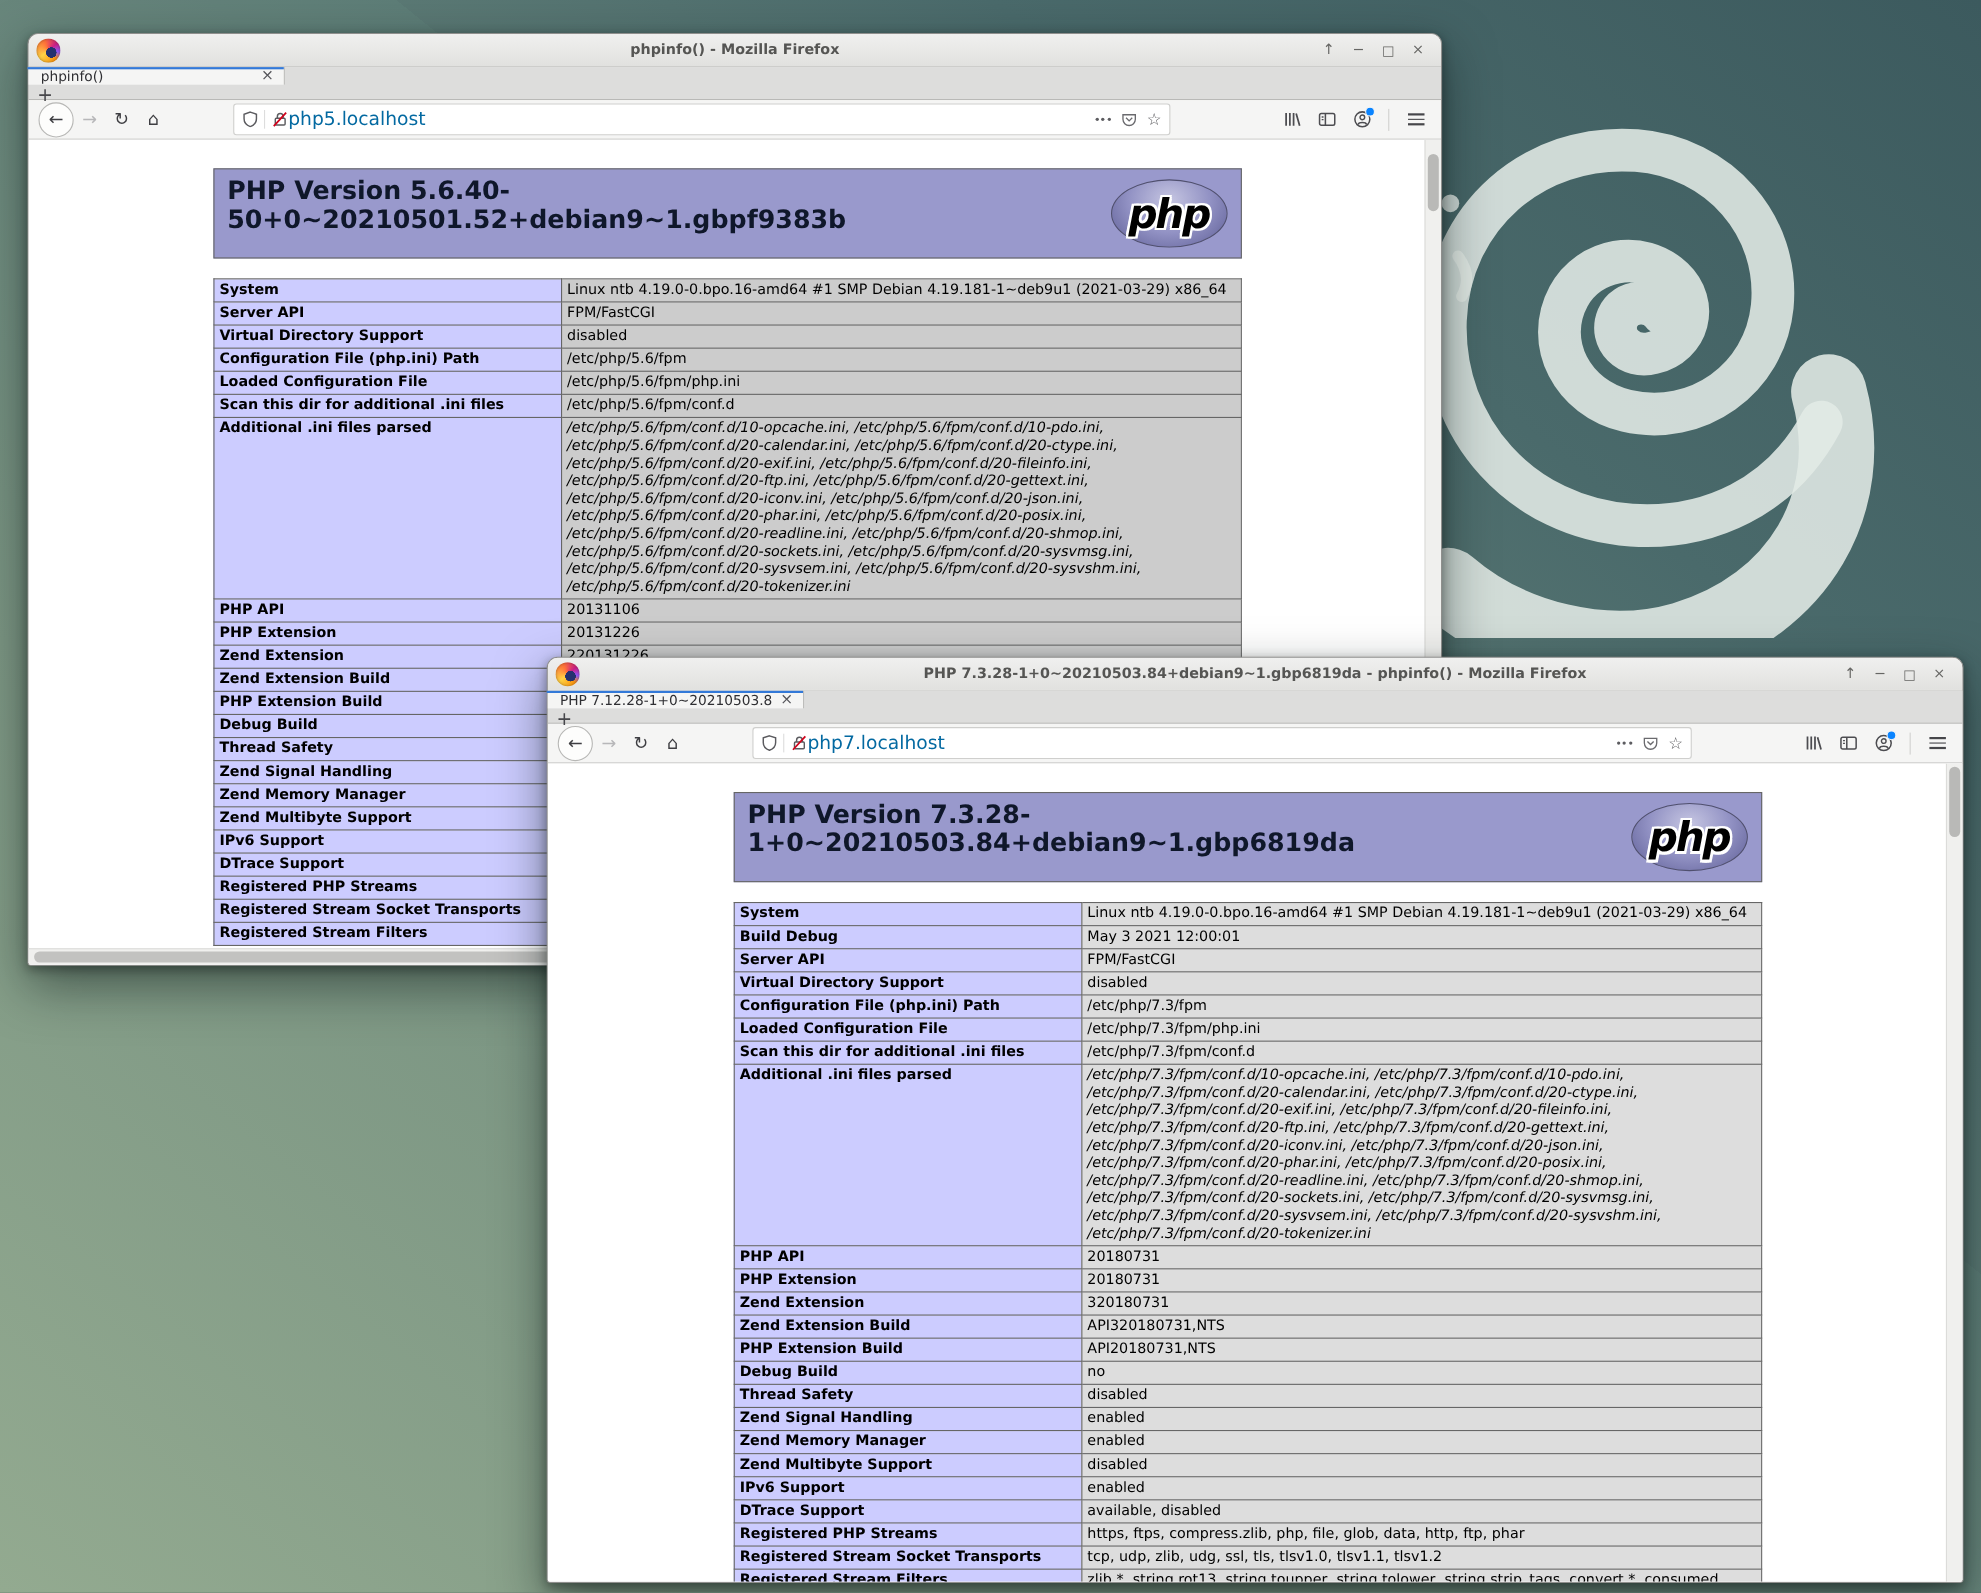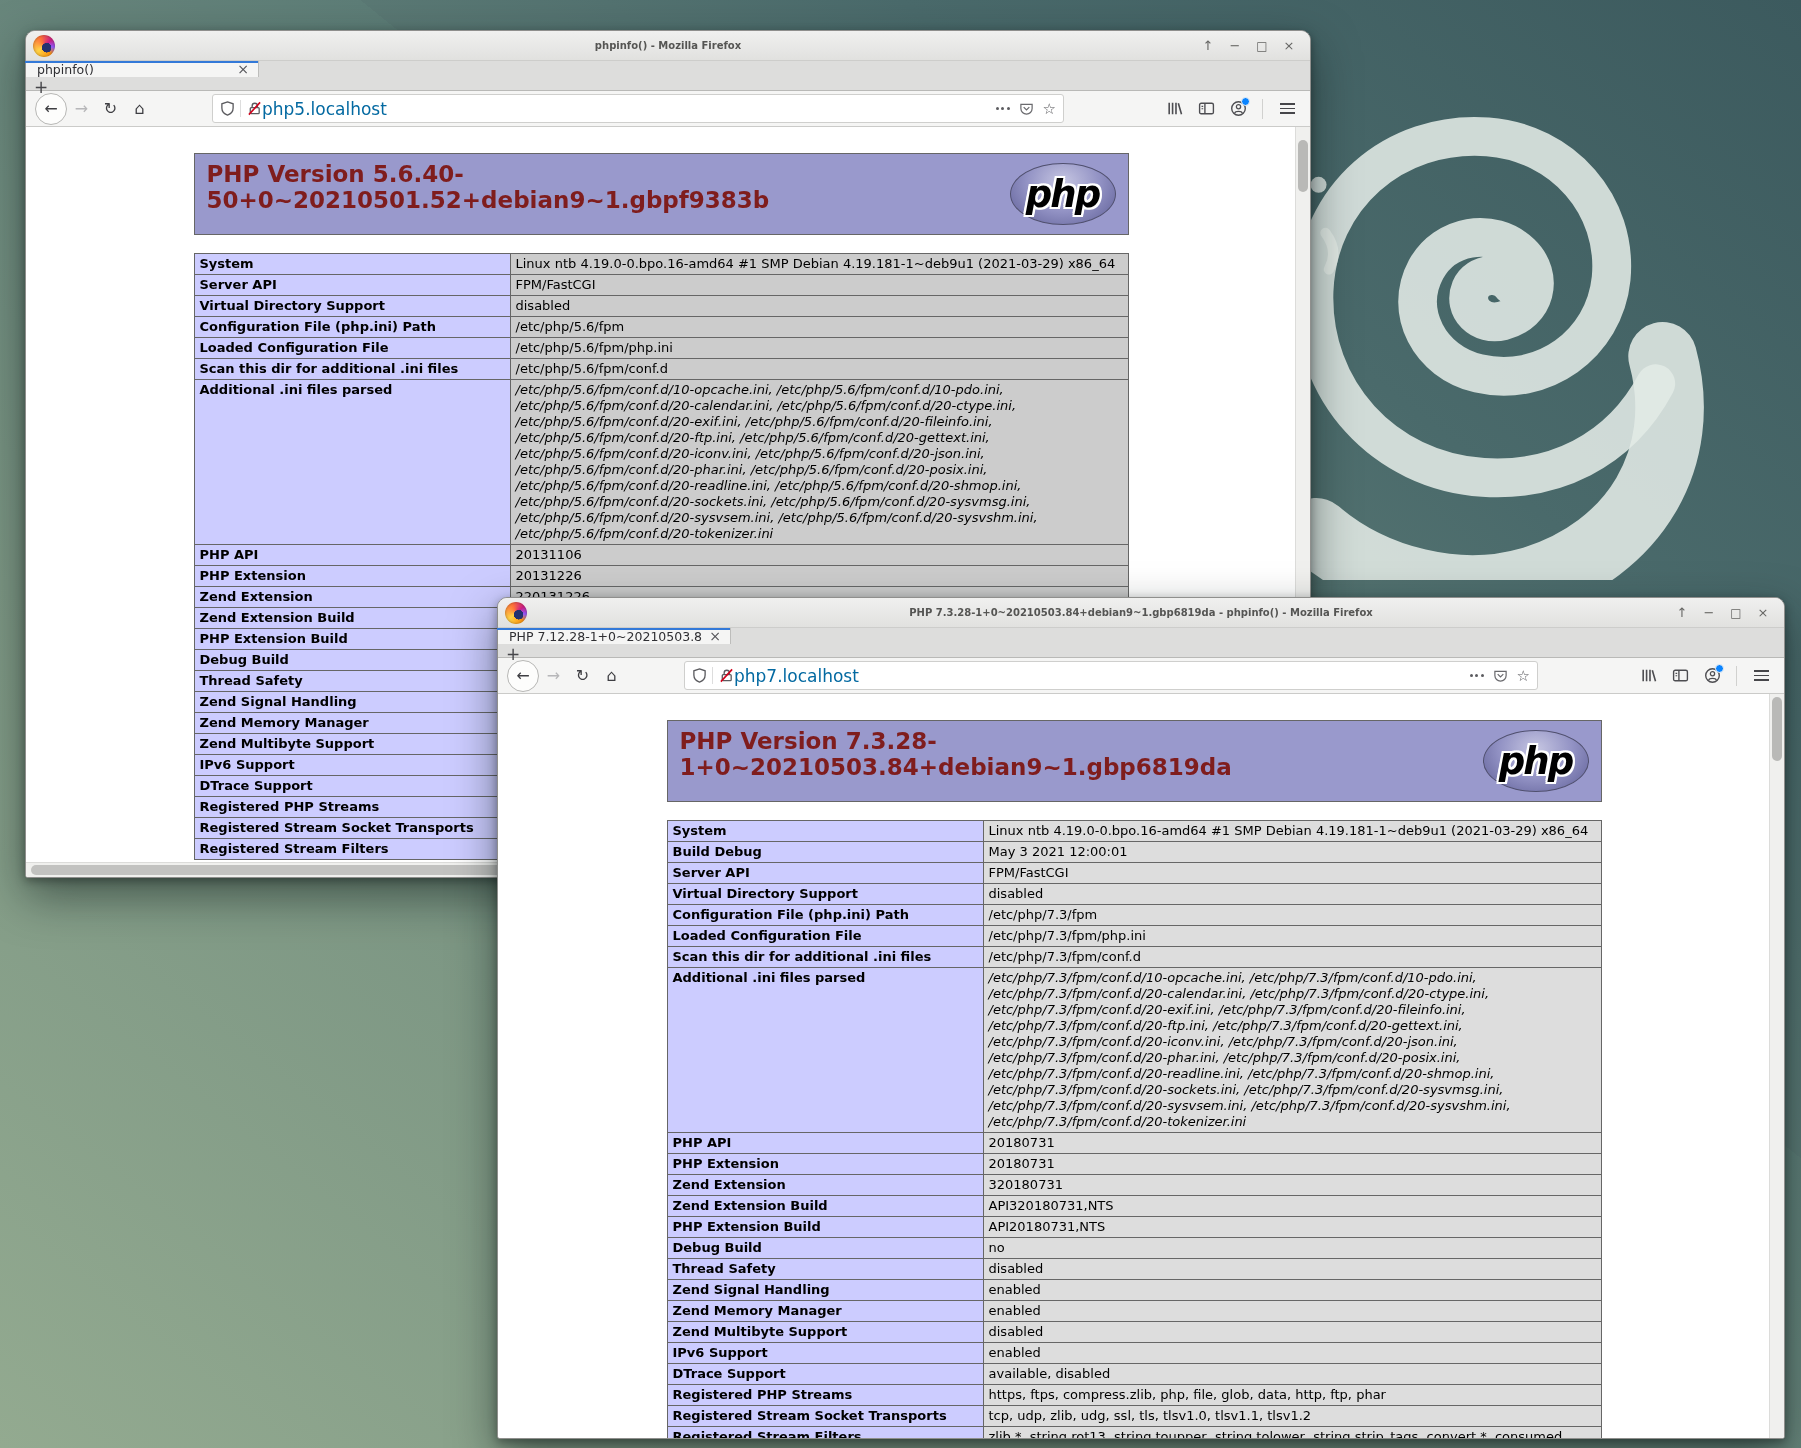--- a/index.html
+++ b/index.html
@@ -14,21 +14,21 @@
     background:#e9e9e8;box-shadow:0 18px 45px rgba(10,22,22,.5),0 3px 10px rgba(0,0,0,.35);}
   #win1{left:25px;top:30px;width:1284px;height:846px;z-index:1;}
   #win2{left:497px;top:597px;width:1286px;height:840px;z-index:2;}
   .titlebar{height:29px;border-radius:9px 9px 0 0;position:relative;
     background:linear-gradient(#f0f0ef,#e1e1df);border-bottom:1px solid #cdcdcb;
     display:flex;align-items:center;}
   .fx-logo{width:22px;height:22px;border-radius:50%;margin-left:7px;flex:none;
     background:radial-gradient(circle at 62% 58%,#24316f 0 25%,rgba(0,0,0,0) 26%),
       conic-gradient(from 140deg,#ff980e,#ffd345 25%,#ff7139 55%,#cc1e87 75%,#9059ff 88%,#ff980e);
     box-shadow:inset 0 0 3px rgba(60,20,0,.5);}
-  .win-title{position:absolute;left:120px;right:120px;text-align:center;font-size:10px;
+  .win-title{position:absolute;left:120px;right:120px;text-align:center;font-size:13px;
     font-weight:bold;color:#555553;white-space:nowrap;overflow:hidden;}
   .win-controls{margin-left:auto;display:flex;align-items:center;gap:9px;padding-right:12px;z-index:2;}
   .wbtn{width:18px;height:18px;display:flex;align-items:center;justify-content:center;
     color:#666664;font-size:13px;line-height:1;}
   .wbtn.max{font-size:12px}
   
   .tabbar{height:29px;background:#dddddc;border-bottom:1px solid #b9b9b7;display:flex;align-items:stretch;flex-direction:column;}
   .tab{width:214px;background:#f5f5f4;border-right:1px solid #bdbdbb;position:relative;
     display:flex;align-items:center;padding:0 7px 0 11px;}
   .tab::before{content:"";position:absolute;top:0;left:-1px;right:0;height:2px;background:#3379d8;}
@@ -63,21 +63,21 @@
   .viewport{position:absolute;top:0;left:0;right:14px;bottom:0;overflow:hidden;}
   .viewport.hscrolled{bottom:14px;}
   .vscroll{position:absolute;top:0;right:0;bottom:0;width:14px;background:#f0f0ee;border-left:1px solid #dcdcda;}
   .vthumb{position:absolute;left:2px;right:2px;border-radius:6px;background:#b9b9b7;}
   .hscroll{position:absolute;left:0;right:14px;bottom:0;height:14px;background:#f0f0ee;border-top:1px solid #dcdcda;}
   .hthumb{position:absolute;top:2px;bottom:2px;border-radius:6px;background:#c2c2c0;}
   
   .php-page{width:935px;margin:26px auto 0;color:#000;}
   .php-header{box-sizing:border-box;height:82px;background:#9999cc;border:1px solid #666;
     display:flex;align-items:center;justify-content:space-between;padding:6px 12px;margin-bottom:18px;}
-  .php-header h1{font-size:23px;margin:0 0 14px 0;font-weight:bold;color:#7f1d1d;}
+  .php-header h1{font-size:23px;margin:0 0 14px 0;font-weight:bold;color:#0f172a;}
   .php-logo{width:104px;height:60px;flex:none;border-radius:50%;border:1px solid #50506e;
     background:radial-gradient(ellipse at 50% 30%,#c6c6e2 0%,#9292c4 50%,#5c5c94 100%);
     display:flex;align-items:center;justify-content:center;
     font-size:37px;font-weight:bold;font-style:italic;letter-spacing:-2px;color:#000;
     text-shadow:-2px -2px 0 #fff,2px -2px 0 #fff,-2px 2px 0 #fff,2px 2px 0 #fff,0 2px 0 #fff,0 -2px 0 #fff,2px 0 0 #fff,-2px 0 0 #fff;text-align:center;}
   table.phpinfo{width:935px;border-collapse:collapse;}
   table.phpinfo td{border:1px solid #666;padding:2px 5px;vertical-align:baseline;
     font-size:13px;line-height:16px;word-wrap:break-word;}
   table.phpinfo td.e{background:#ccccff;width:305px;font-weight:bold;}
   #win1 table.phpinfo td.v{background:#cccccc;}

